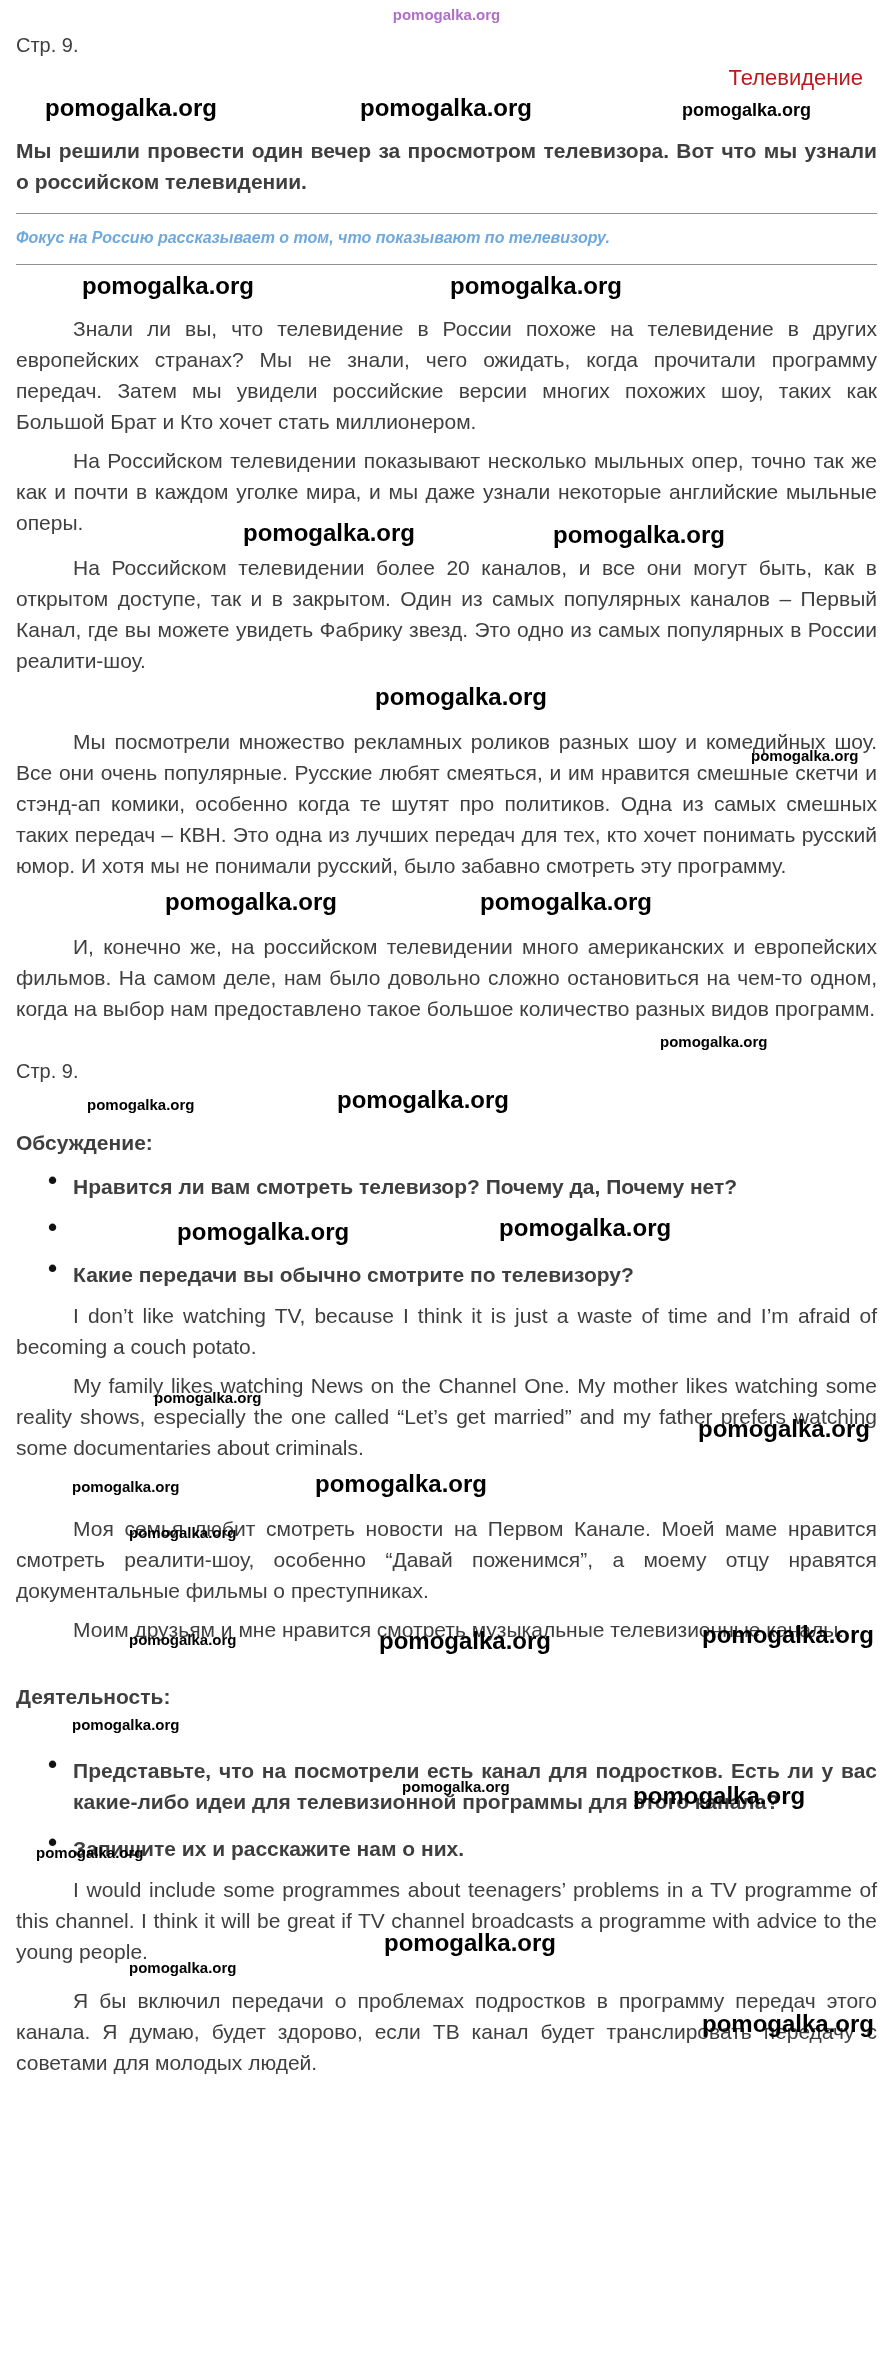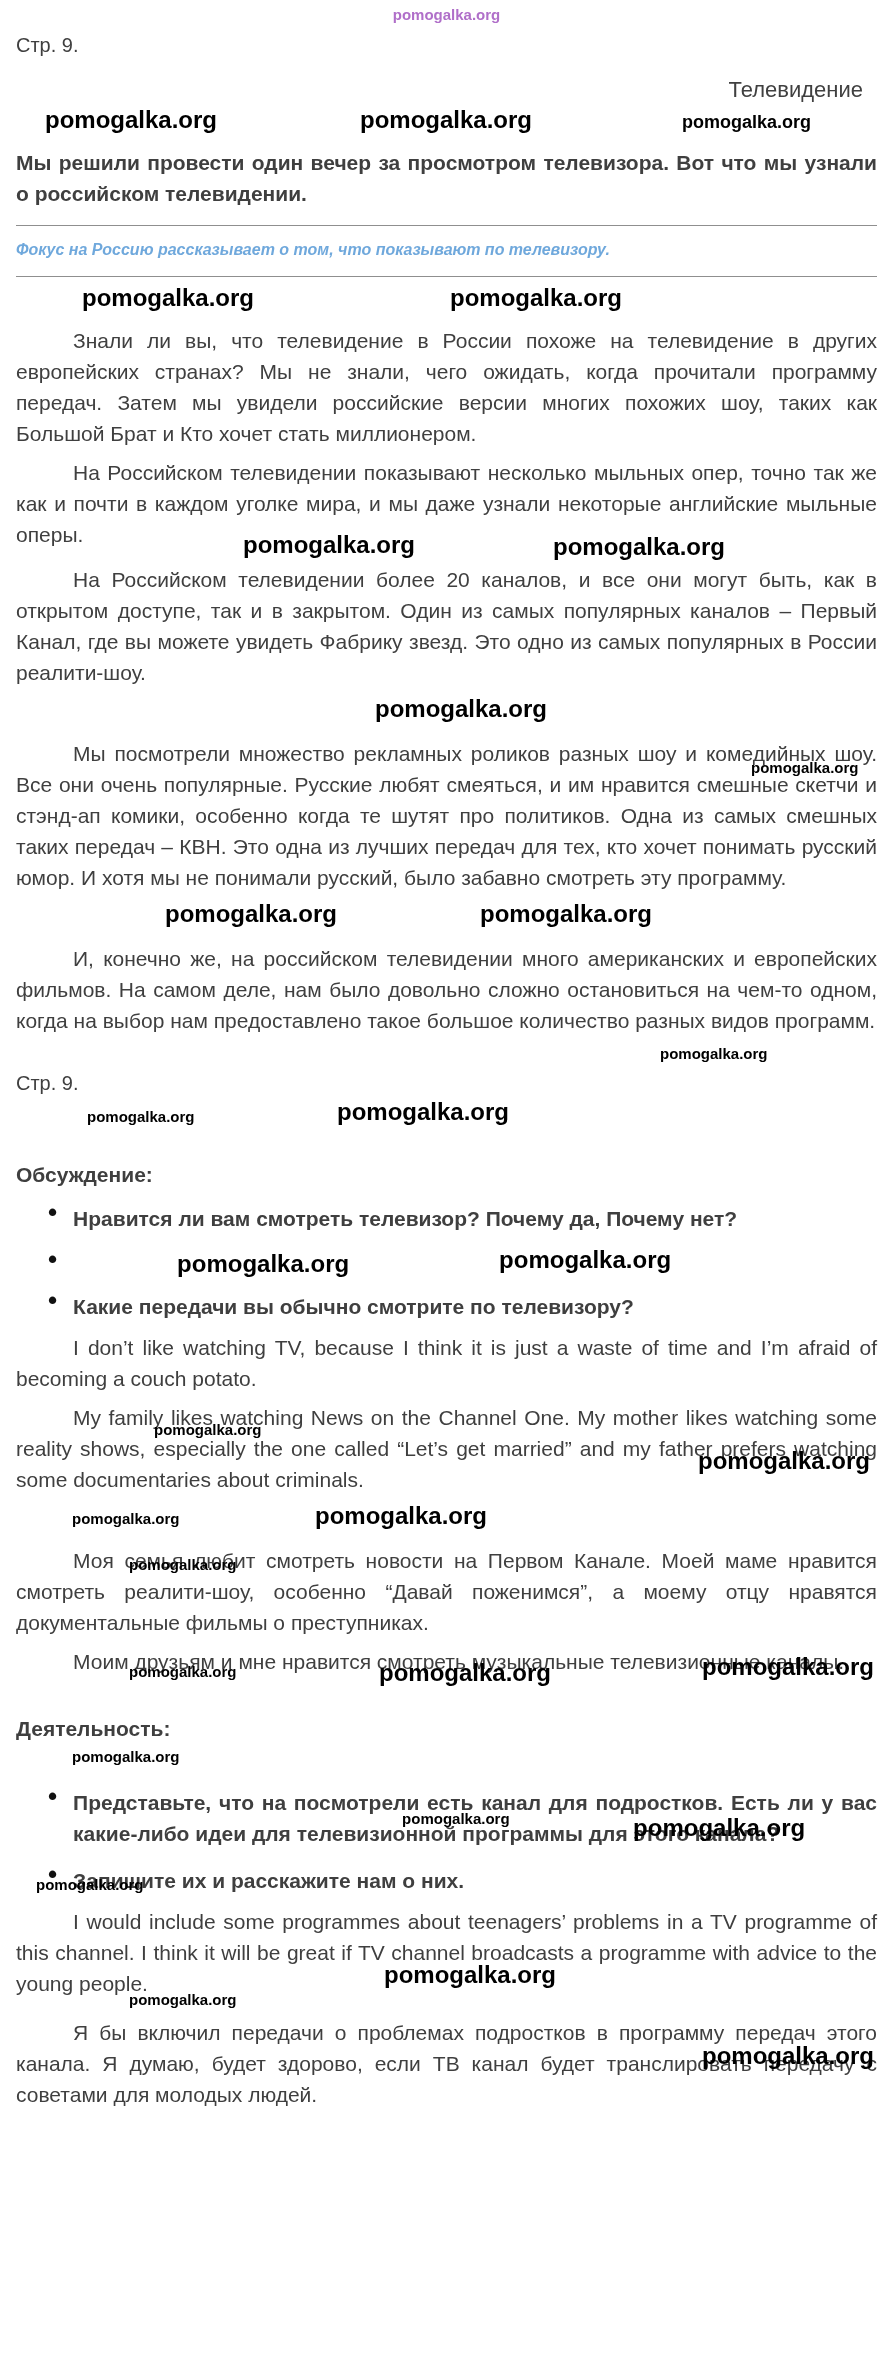--- a/index.html
+++ b/index.html
@@ -8,29 +8,29 @@
         font-family:"Liberation Sans",sans-serif;color:#3f3f3f;}
   .rel{position:relative;}
   .abs{position:absolute;}
   .wm{font-weight:bold;color:#000;white-space:nowrap;line-height:1.1;}
   .wm.lg{font-size:24px;}
   .wm.sm{font-size:18px;}
   .wm.xs{font-size:15px;}
   .top-wm{text-align:center;height:22px;}
   .wm-purple{font-weight:bold;color:#b06fc9;font-size:15px;}
   .page-label{font-size:20px;margin:6px 0 4px 0;color:#3f3f3f;}
-  .doc-title{font-size:22px;color:#404040;text-align:right;padding-right:14px;margin:20px 0 2px 0;}
+  .doc-title{font-size:22px;color:#b91c1c;text-align:right;padding-right:14px;margin:8px 0 2px 0;}
   .wm-row{position:relative;height:34px;margin:2px 0;}
   .wm-row.short{height:22px;}
   .para{font-size:21px;line-height:31px;text-align:justify;margin:8px 0;text-indent:57px;}
   .para.noindent{text-indent:0;}
   .bold{font-weight:bold;}
   .divider{border:none;border-top:1px solid #8f8f8f;margin:16px 0 10px 0;}
   .focus{font-size:16px;line-height:28px;color:#6fa8dc;font-weight:bold;font-style:italic;margin:10px 0 6px 0;}
-  .section-heading{font-size:21px;font-weight:bold;margin:30px 0 8px 0;color:#3f3f3f;}
+  .section-heading{font-size:21px;font-weight:bold;margin:10px 0 8px 0;color:#3f3f3f;}
   .section-heading.gap-top{margin-top:40px;}
   .bullets{margin:4px 0;}
   .bullet{position:relative;display:flex;gap:16px;padding-left:32px;margin:10px 0;font-weight:bold;}
   .dot{flex:0 0 auto;font-size:26px;line-height:31px;color:#111;}
   .bullet-text{flex:1;font-size:21px;line-height:31px;text-align:justify;position:relative;margin-top:6px;}
 </style>
 </head>
 <body>
 
 <div class="page">

